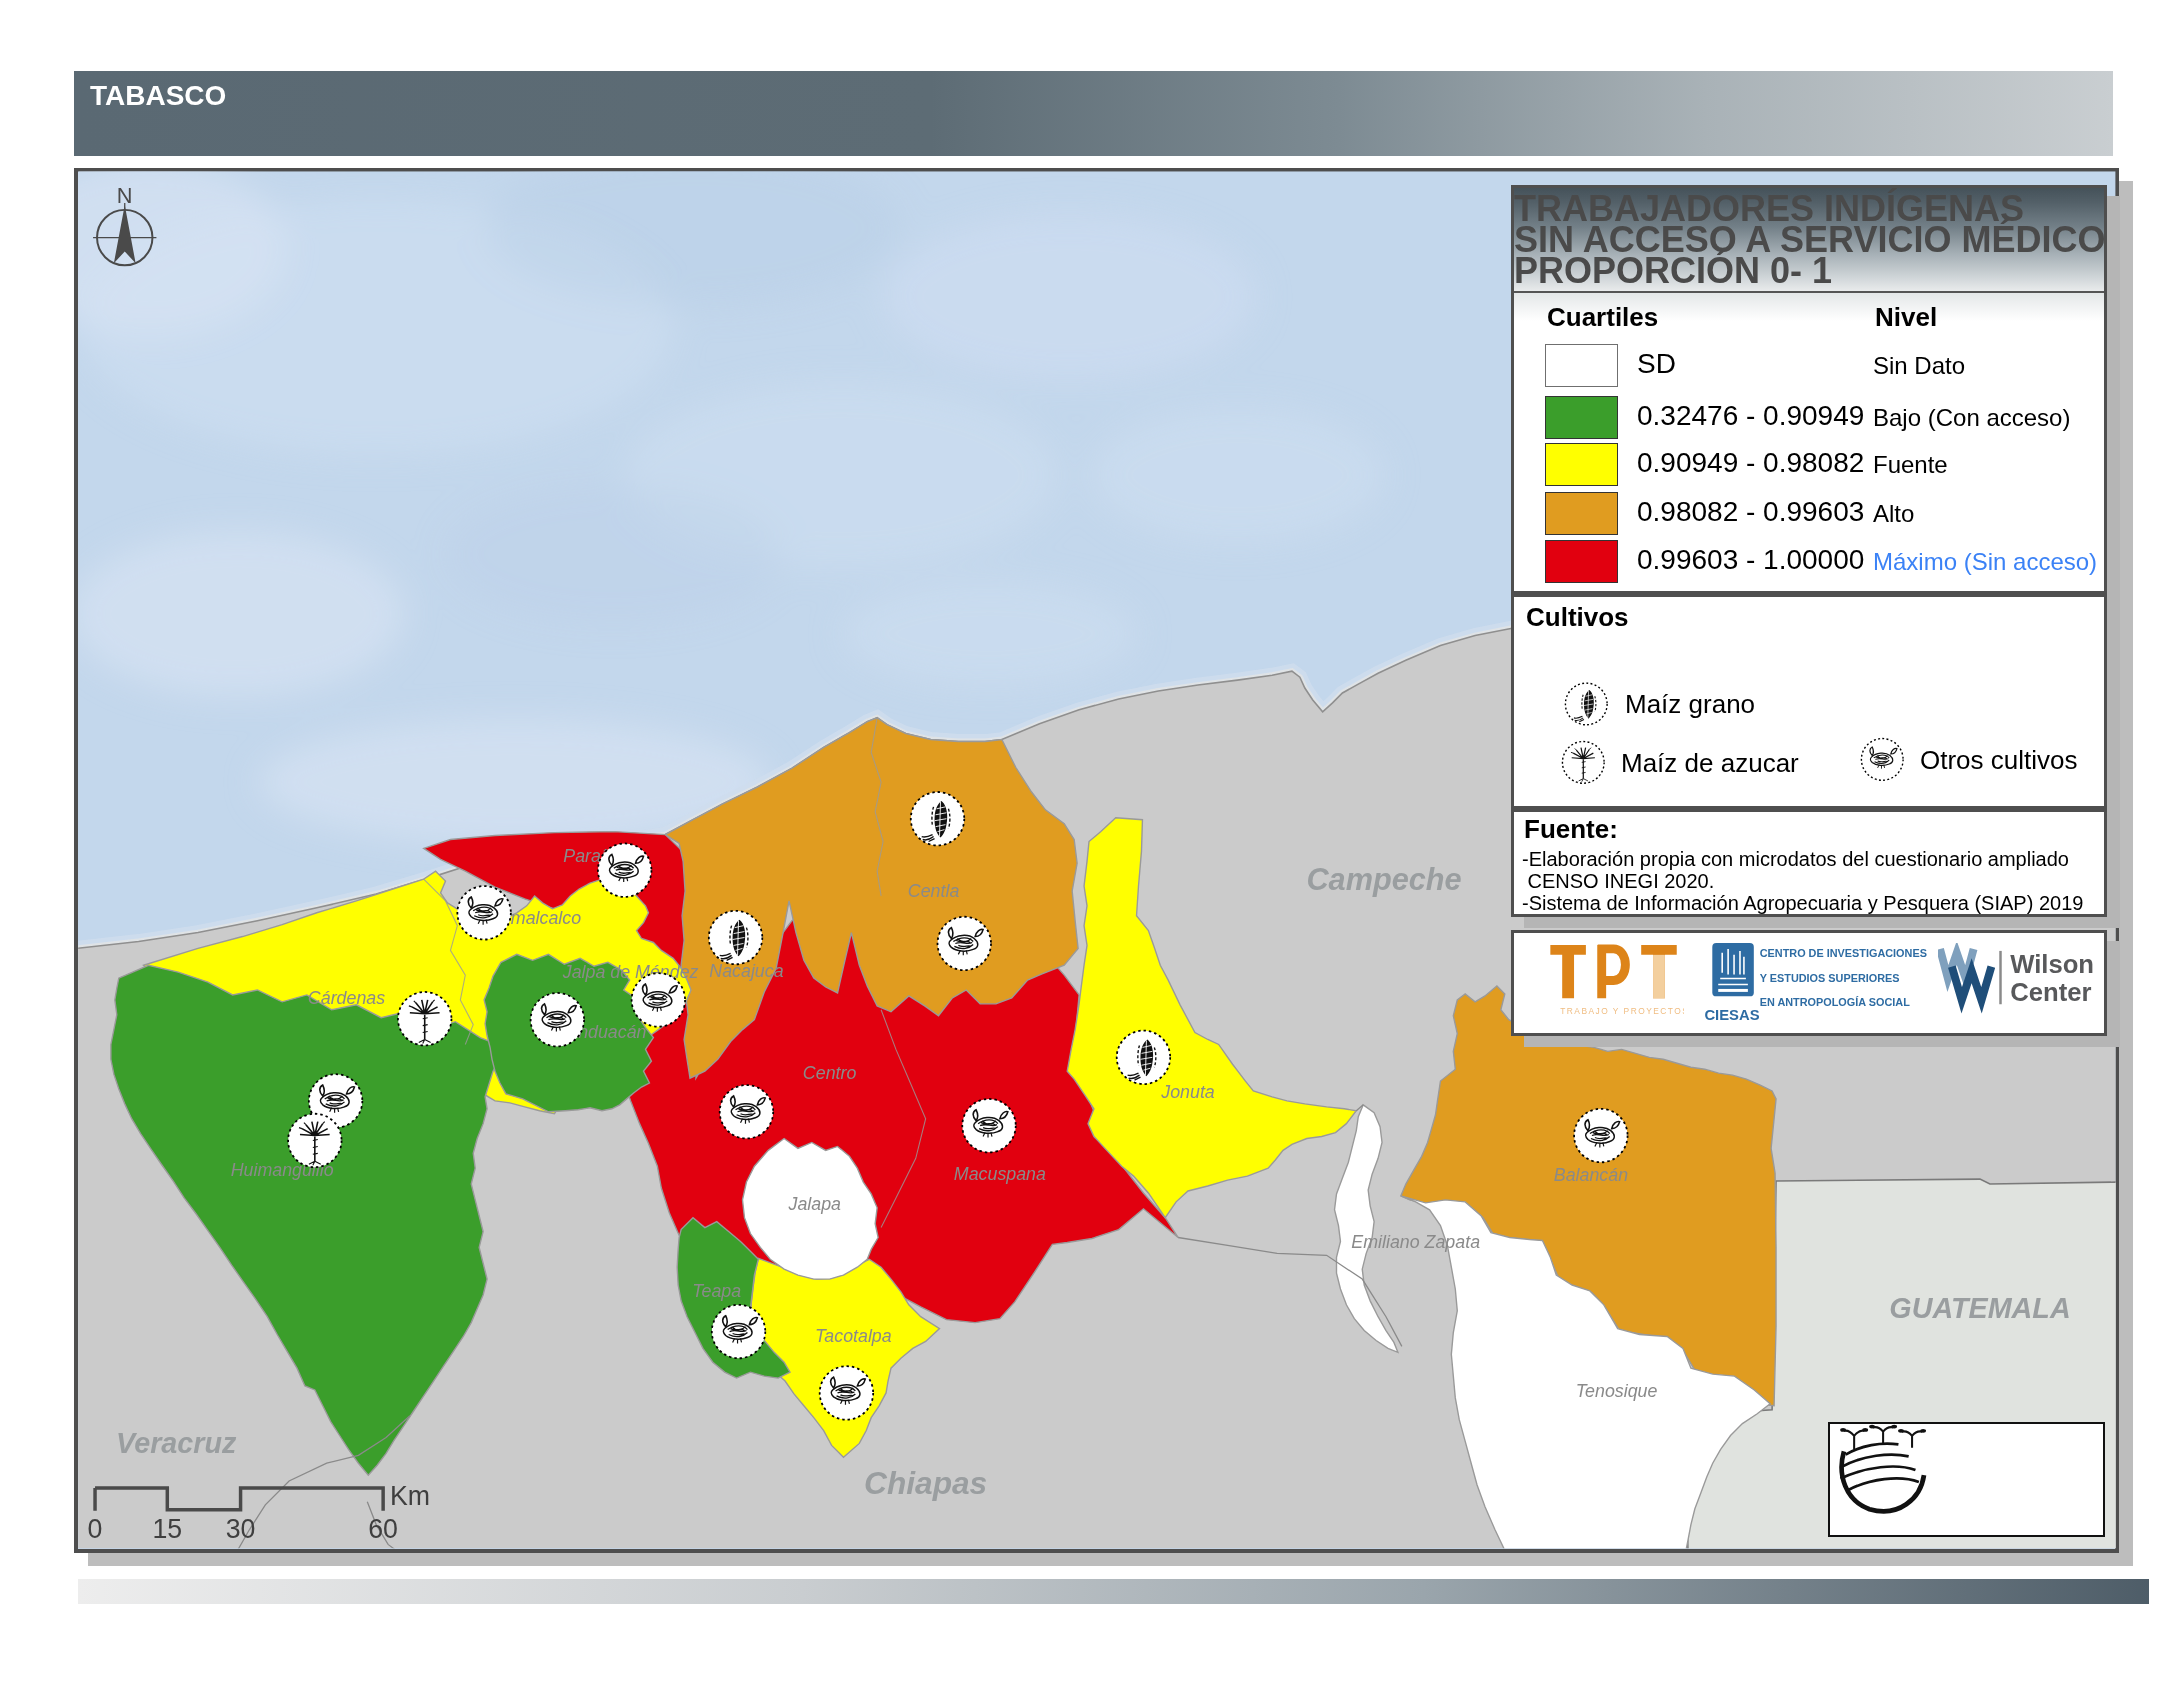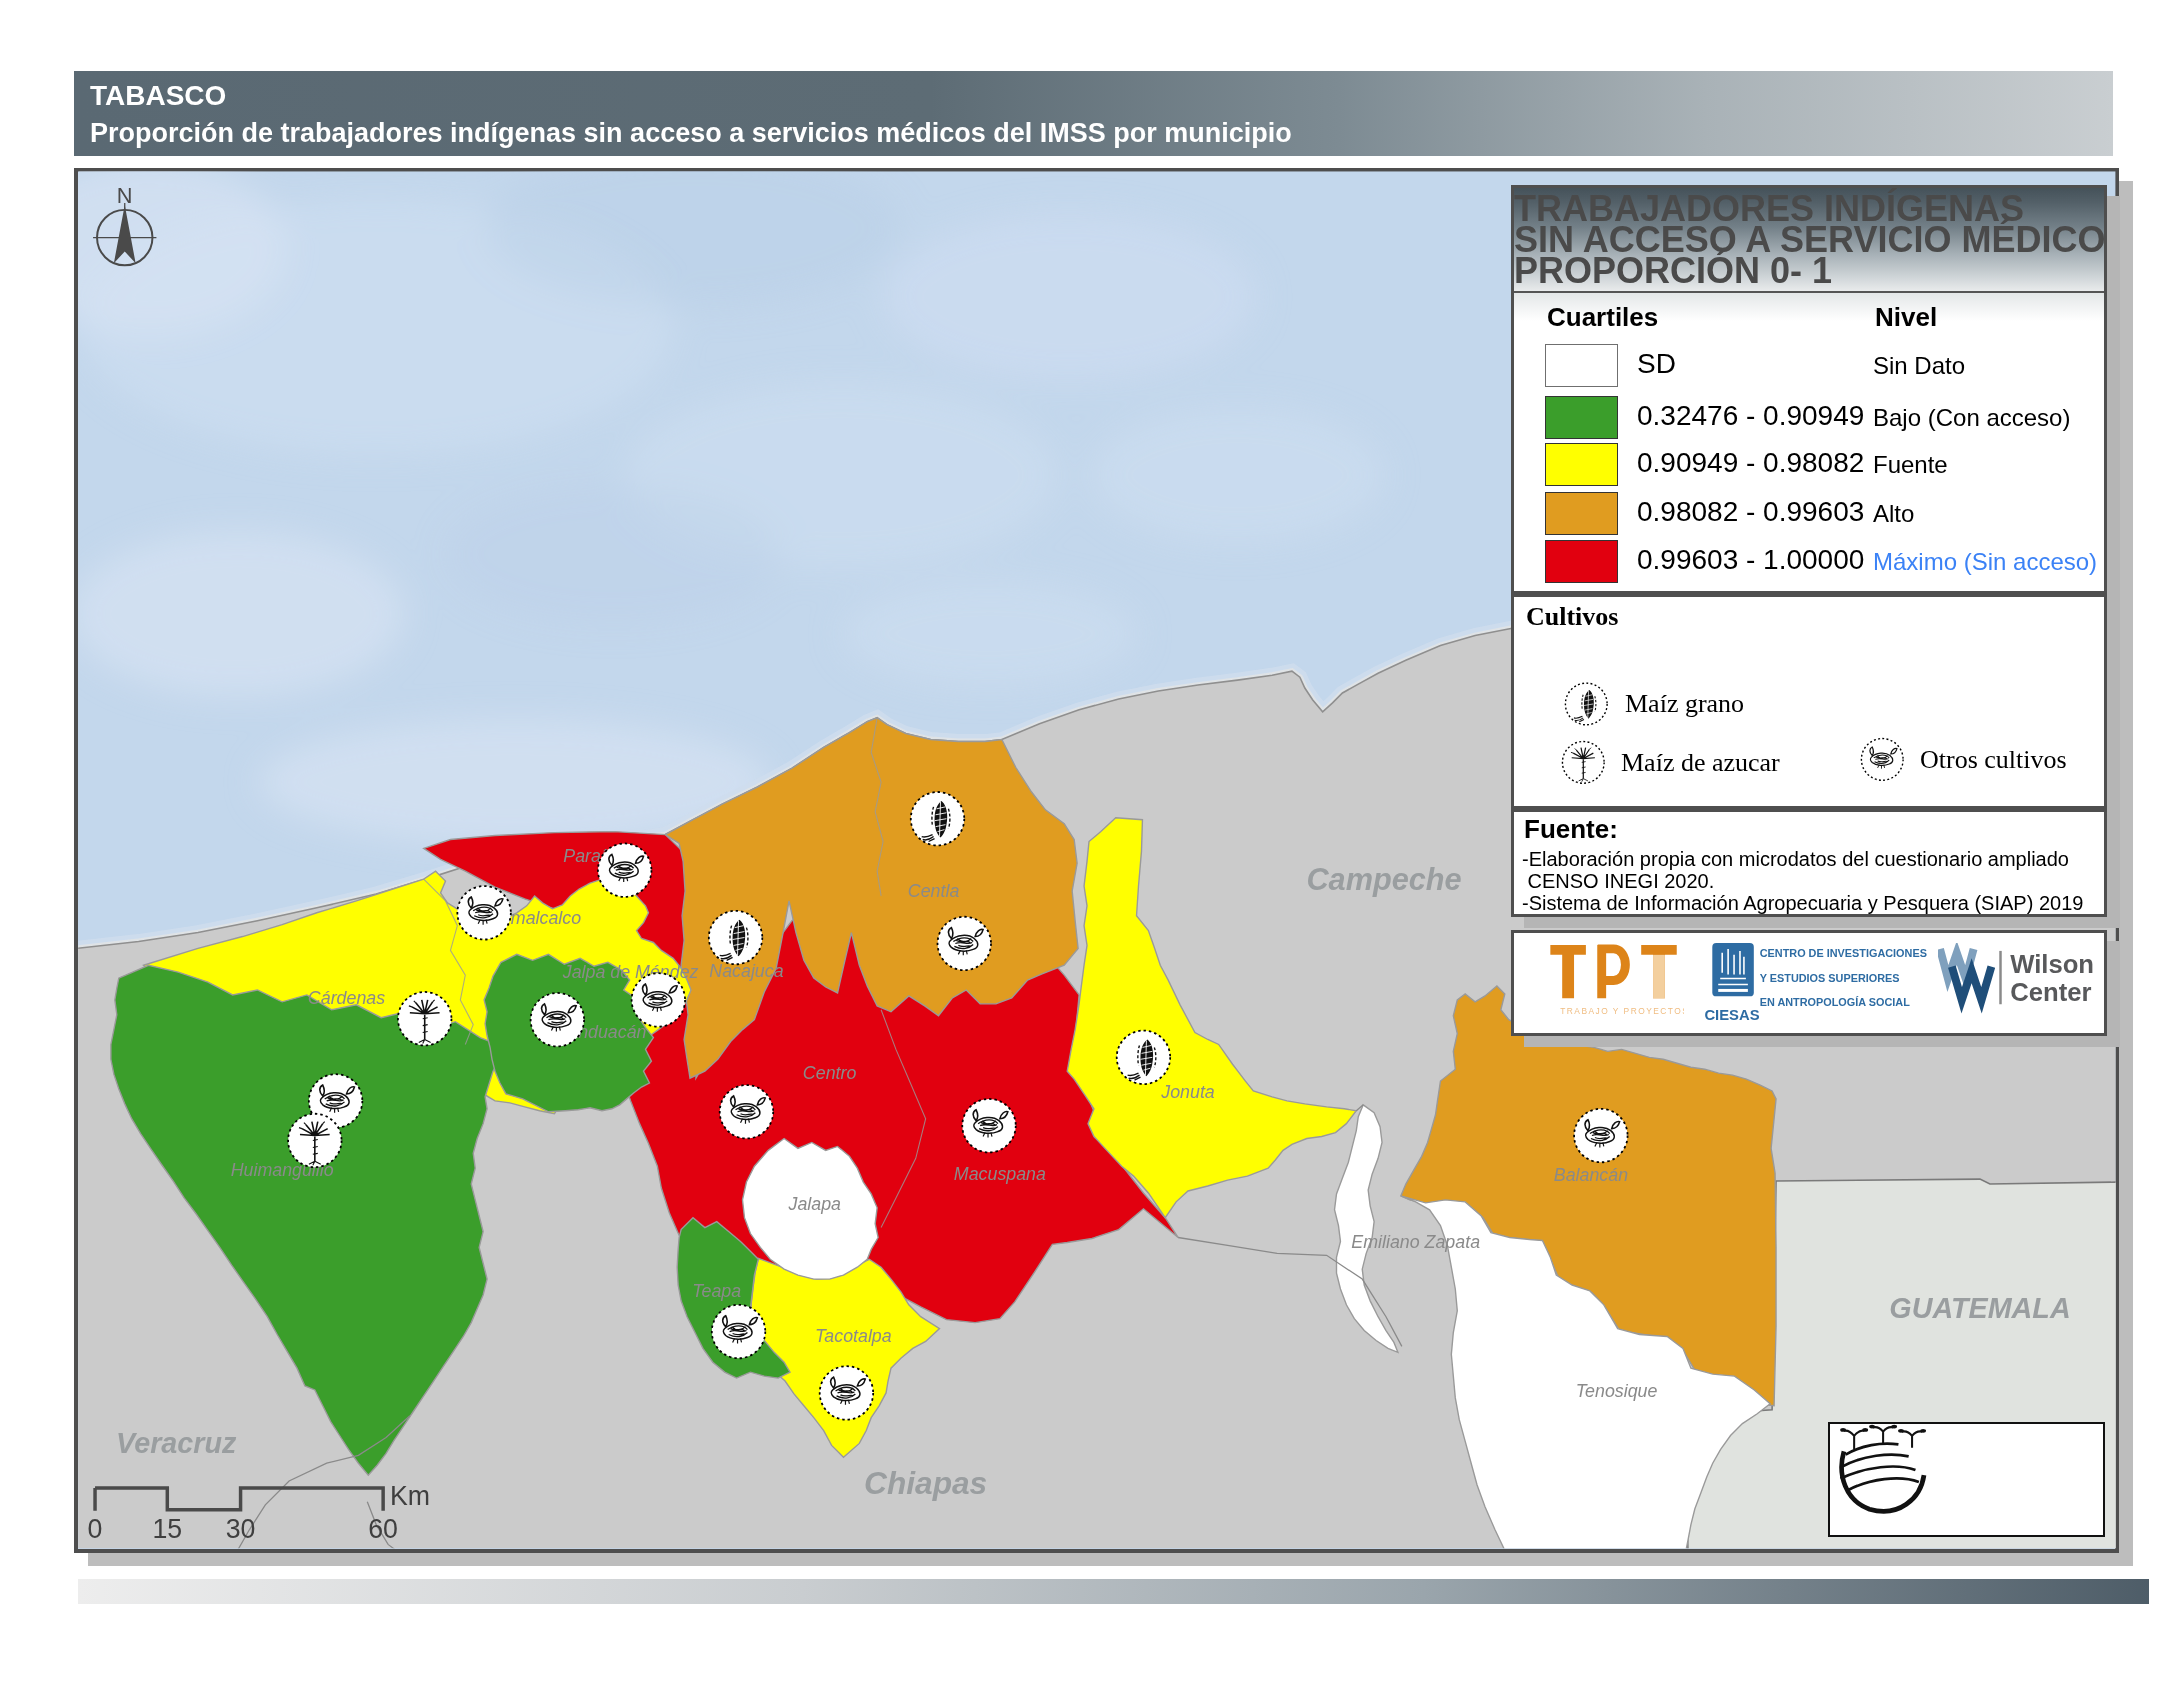--- a/index.html
+++ b/index.html
@@ -16,21 +16,20 @@
     background:linear-gradient(to right,#ededed 0%,#c9cdd0 35%,#9aa5ac 65%,#4e5d68 100%);}
   svg{position:absolute;left:0;top:0;}
   .mun{font-style:italic;fill:#8a8a8a;font-size:18px;}
   .state{font-style:italic;font-weight:bold;fill:#9a9ea0;}
 </style>
 </head>
 <body>
 <div id="page">
   <div id="titlebar">
     <div class="t1">TABASCO</div>
-    <div class="t2">Proporción de trabajadores indígenas sin acceso a servicios médicos del IMSS por municipio</div>
   </div>
   <div id="mapframe"></div>
   <svg id="map" width="2178" height="1683" viewBox="0 0 2200 1700">
     <defs>
         <clipPath id="mapclip">
           <rect x="79" y="173" width="2058" height="1391"></rect>
         </clipPath>
         <filter id="soft" x="-30%" y="-30%" width="160%" height="160%">
           <feGaussianBlur stdDeviation="16"></feGaussianBlur>
         </filter>
@@ -296,21 +295,21 @@
       <div style="position:absolute;left:31px;top:255px;width:71px;height:41px;background:#ffff00;border:1.5px solid #333;"></div>
       <div style="position:absolute;left:123px;top:259px;font-size:28px;color:#000;white-space:nowrap;">0.90949 - 0.98082</div>
       <div style="position:absolute;left:359px;top:263px;font-size:24px;color:#000;white-space:nowrap;">Fuente</div>
       <div style="position:absolute;left:31px;top:304px;width:71px;height:41px;background:#e09c20;border:1.5px solid #333;"></div>
       <div style="position:absolute;left:123px;top:308px;font-size:28px;color:#000;white-space:nowrap;">0.98082 - 0.99603</div>
       <div style="position:absolute;left:359px;top:312px;font-size:24px;color:#000;white-space:nowrap;">Alto</div>
       <div style="position:absolute;left:31px;top:352px;width:71px;height:41px;background:#e1000f;border:1.5px solid #333;"></div>
       <div style="position:absolute;left:123px;top:356px;font-size:28px;color:#000;white-space:nowrap;">0.99603 - 1.00000</div>
       <div style="position:absolute;left:359px;top:360px;font-size:24px;color:#3b82f6;white-space:nowrap;">Máximo (Sin acceso)</div>
     </div>
-    <div style="position:absolute;background:#fff;border:3px solid #4f4f4f;box-shadow:13px 11px 0 #b5b5b5;left:1511px;top:594px;width:590px;height:209px;font-family:Liberation Serif, serif;">
+    <div style="position:absolute;background:#fff;border:3px solid #4f4f4f;box-shadow:13px 11px 0 #b5b5b5;left:1511px;top:594px;width:590px;height:209px;">
       <div style="position:absolute;left:12px;top:5px;font-size:26px;font-weight:bold;">Cultivos</div>
       <svg width="590" height="209" viewBox="0 0 596 211" style="position:absolute;left:0;top:0;">
         <g transform="translate(73,108) scale(0.78)">
           <circle r="27" fill="#fff" stroke="#000" stroke-width="1.8" stroke-dasharray="2.5,3"></circle>
           <g transform="translate(3,0)">
             <path d="M1,-18 C6,-14 8,-5 6,6 C5,13 2,17 0,19 C-4,15 -6,9 -6,1 C-6,-8 -4,-14 1,-18 Z" fill="#111"></path>
             <g stroke="#fff" stroke-width="0.9" fill="none">
               <path d="M-4,-10 L5,-12 M-5,-4 L6,-6 M-6,2 L6,0 M-5,8 L5,6 M-3,13 L4,11 M0,-17 L-1,18"></path>
             </g>
             <g stroke="#111" fill="none" stroke-width="1.4">

